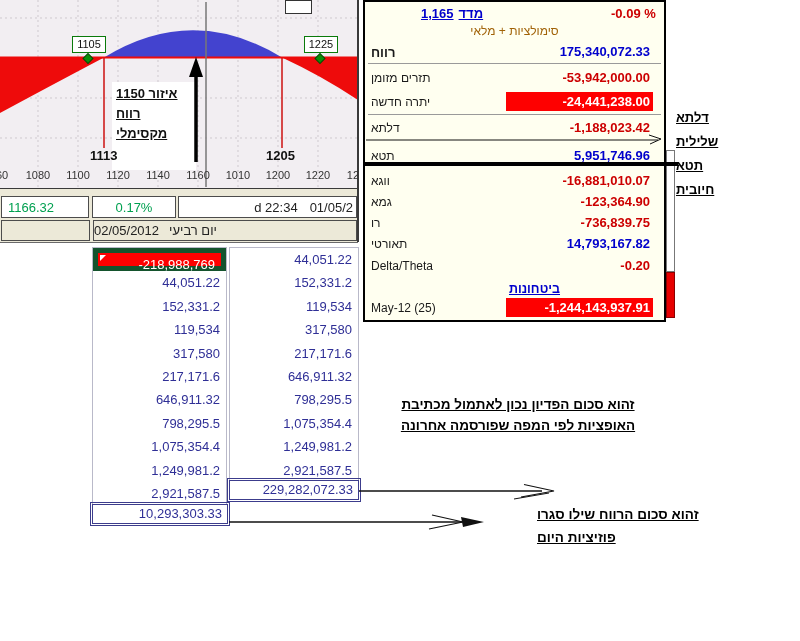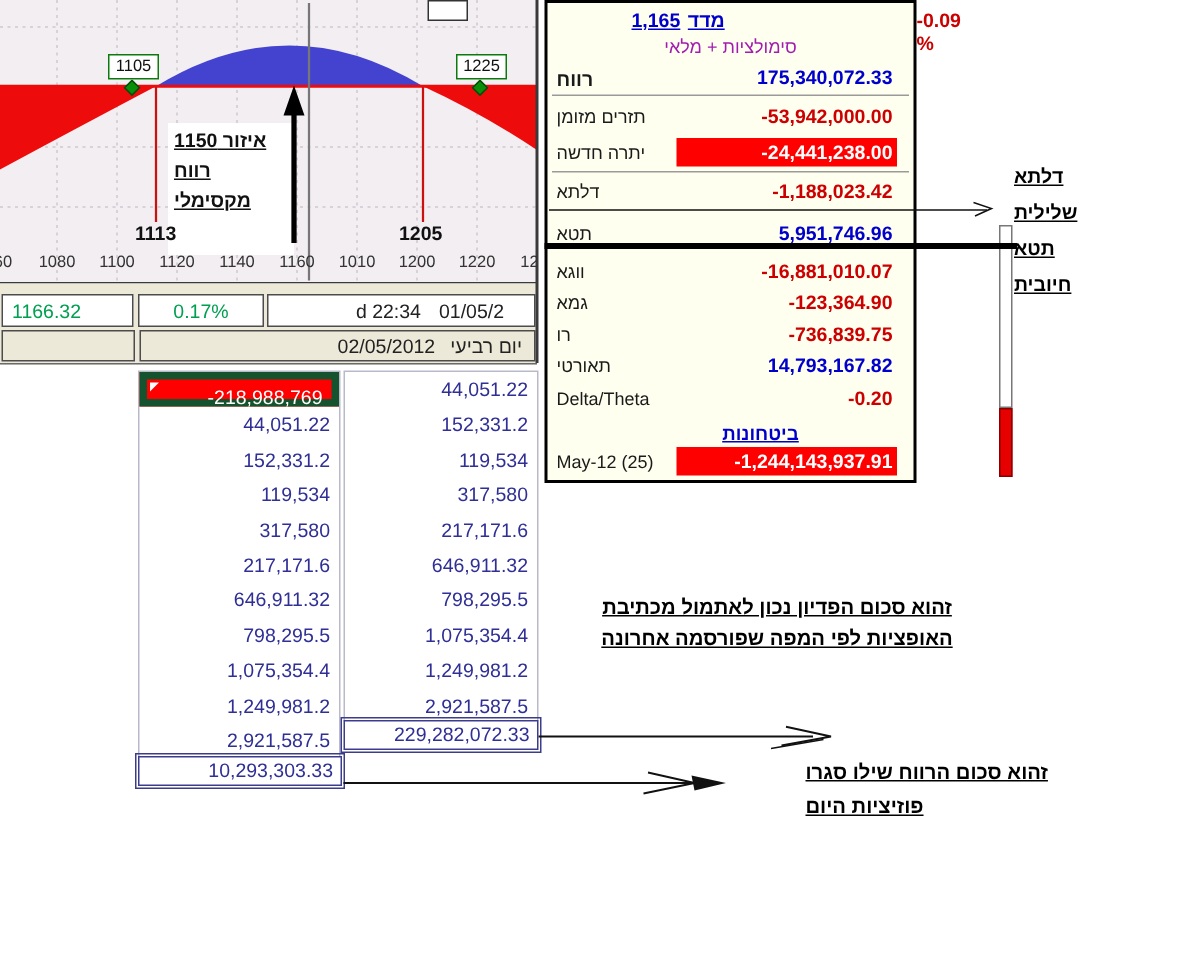--- a/index.html
+++ b/index.html
@@ -20,32 +20,32 @@
   .chart-right-border{position:absolute;left:357px;top:0;width:2px;height:242px;background:#3a3a3a;}
   .frag{position:absolute;left:285px;top:0;width:25px;height:12px;background:#fff;border:1px solid #333;}
   
   .bottom-strip{position:absolute;left:0;top:189px;width:358px;height:53px;background:#ece9d8;
                 border-bottom:1px solid #6a6a6a;}
   .qcell{position:absolute;background:#fff;border:1px solid #4c4c4c;height:22px;font-size:13px;
          line-height:21px;box-sizing:border-box;}
   .q-last{left:1px;top:196px;width:88px;color:#00a050;padding-left:6px;}
   .q-pct{left:92px;top:196px;width:84px;color:#00a050;text-align:center;}
   .q-time{left:178px;top:196px;width:179px;color:#222;display:flex;justify-content:flex-end;gap:12px;
-          padding-right:20px;overflow:hidden;}
+          padding-right:3px;overflow:hidden;}
   .dcell{position:absolute;top:220px;height:21px;background:#ece9d8;border:1px solid #4c4c4c;
          box-sizing:border-box;font-size:13px;line-height:19px;color:#222;}
   .d-empty{left:1px;width:89px;}
-  .d-date{left:93px;width:264px;display:flex;justify-content:flex-end;gap:10px;padding-right:8px;}
-  
-  .panel{position:absolute;left:363px;top:0;width:248px;height:322px;background:#fffff0;
+  .d-date{left:93px;width:264px;display:flex;gap:10px;padding-right:8px;}
+  
+  .panel{position:absolute;left:363px;top:0;width:303px;height:322px;background:#fffff0;
          border:2px solid #000;box-sizing:border-box;font-size:12px;}
   .pindex{position:absolute;left:56px;top:4px;display:flex;gap:5px;color:#0000cc;font-weight:bold;
           font-size:13px;text-decoration:underline;}
   .pchg{position:absolute;left:210px;top:4px;color:#cc0000;font-weight:bold;font-size:13px;margin-left:36px;}
-  .psub{position:absolute;left:0;right:0;top:22px;text-align:center;color:#a21caf;direction:rtl;}
+  .psub{position:absolute;left:0;right:0;top:22px;text-align:center;color:#a16207;direction:rtl;}
   .prow{position:absolute;left:2px;right:2px;height:18px;}
   .plabel{position:absolute;left:4px;top:1px;color:#1a1a1a;direction:rtl;}
   .plabel.bold{font-weight:bold;font-size:13px;}
   .pval{position:absolute;right:12px;top:0;font-weight:bold;font-size:13px;}
   .pval.blue{color:#0000cc;} .pval.red{color:#cc0000;}
   .pval.cellred{right:9px;width:141px;background:#fe0000;color:#fff;text-align:right;
                 padding:2px 3px 2px 3px;top:-2px;}
   .psep{position:absolute;left:3px;right:3px;height:1px;background:#9a9a9a;}
   .pcollat{position:absolute;left:0;right:0;top:280px;text-align:center;color:#0000cc;
            font-weight:bold;text-decoration:underline;font-size:12.5px;margin-left:40px;}

